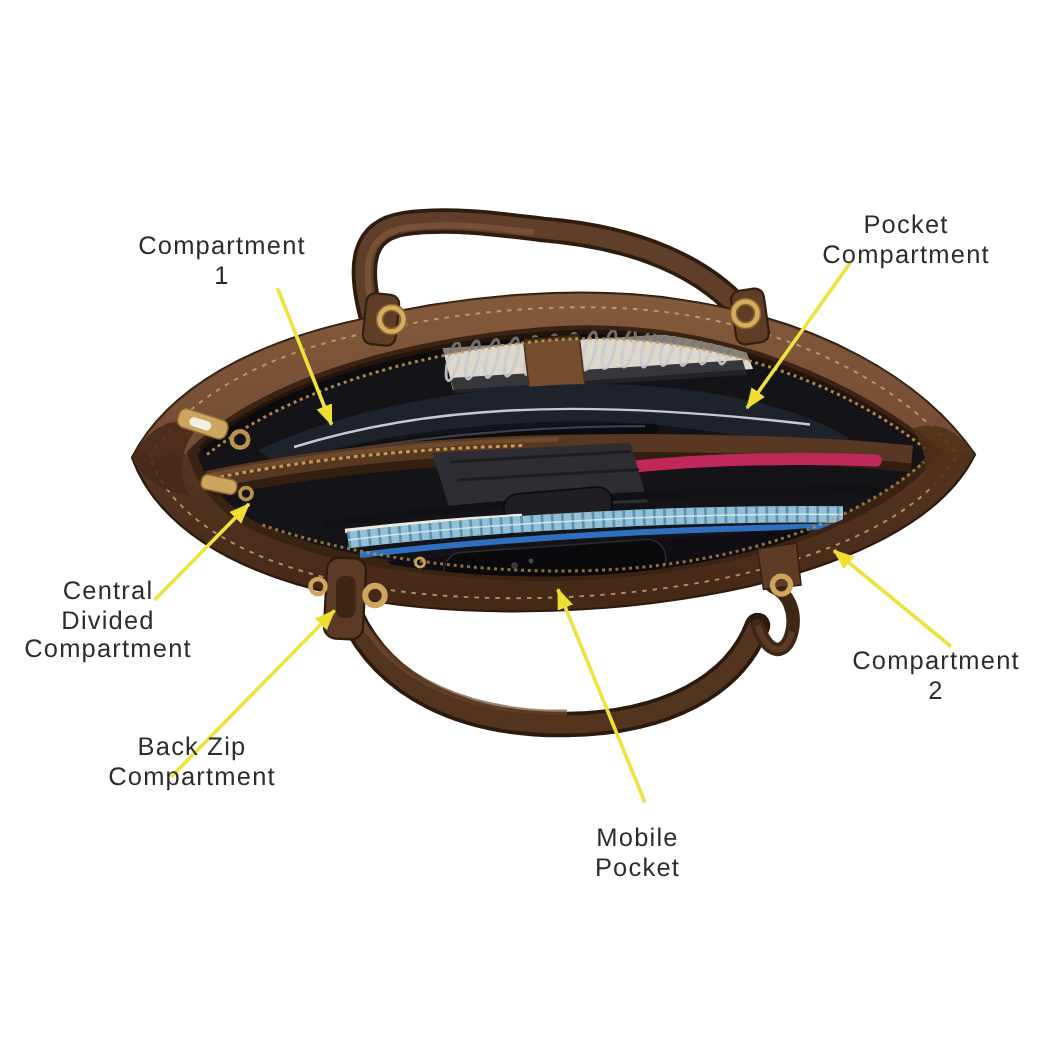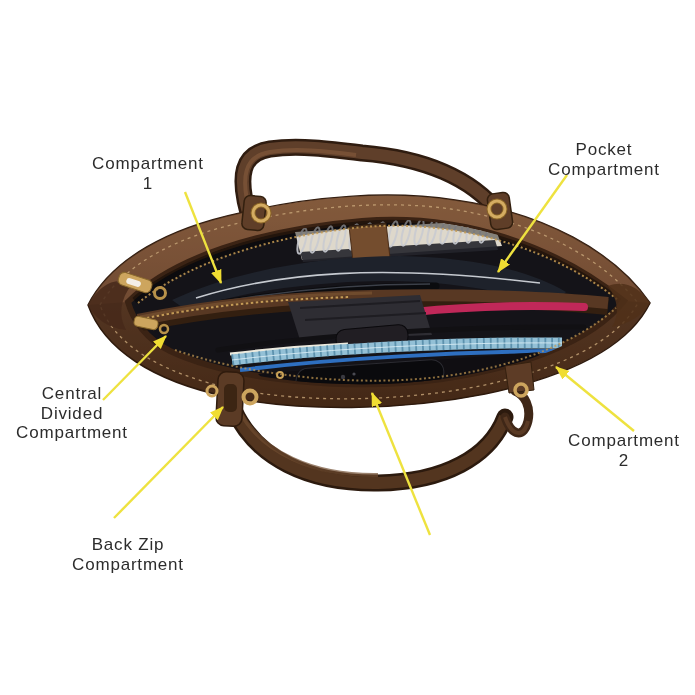--- a/index.html
+++ b/index.html
@@ -181,16 +181,18 @@
 
 <div class="callout" style="left:148px;top:154px">Compartment
 1</div>
 <div class="callout" style="left:604px;top:140px">Pocket
 Compartment</div>
 <div class="callout" style="left:72px;top:384px">Central
 Divided
 Compartment</div>
 <div class="callout" style="left:624px;top:431px">Compartment
 2</div>
-<div class="callout" style="left:128px;top:535px">Back Zip
+<div class="callout" style="left:128px;top:488px">Back Zip
 Compartment</div>
+<div class="callout" style="left:425px;top:549px">Mobile
+Pocket</div>
 
 </div>
 
 </body></html>

